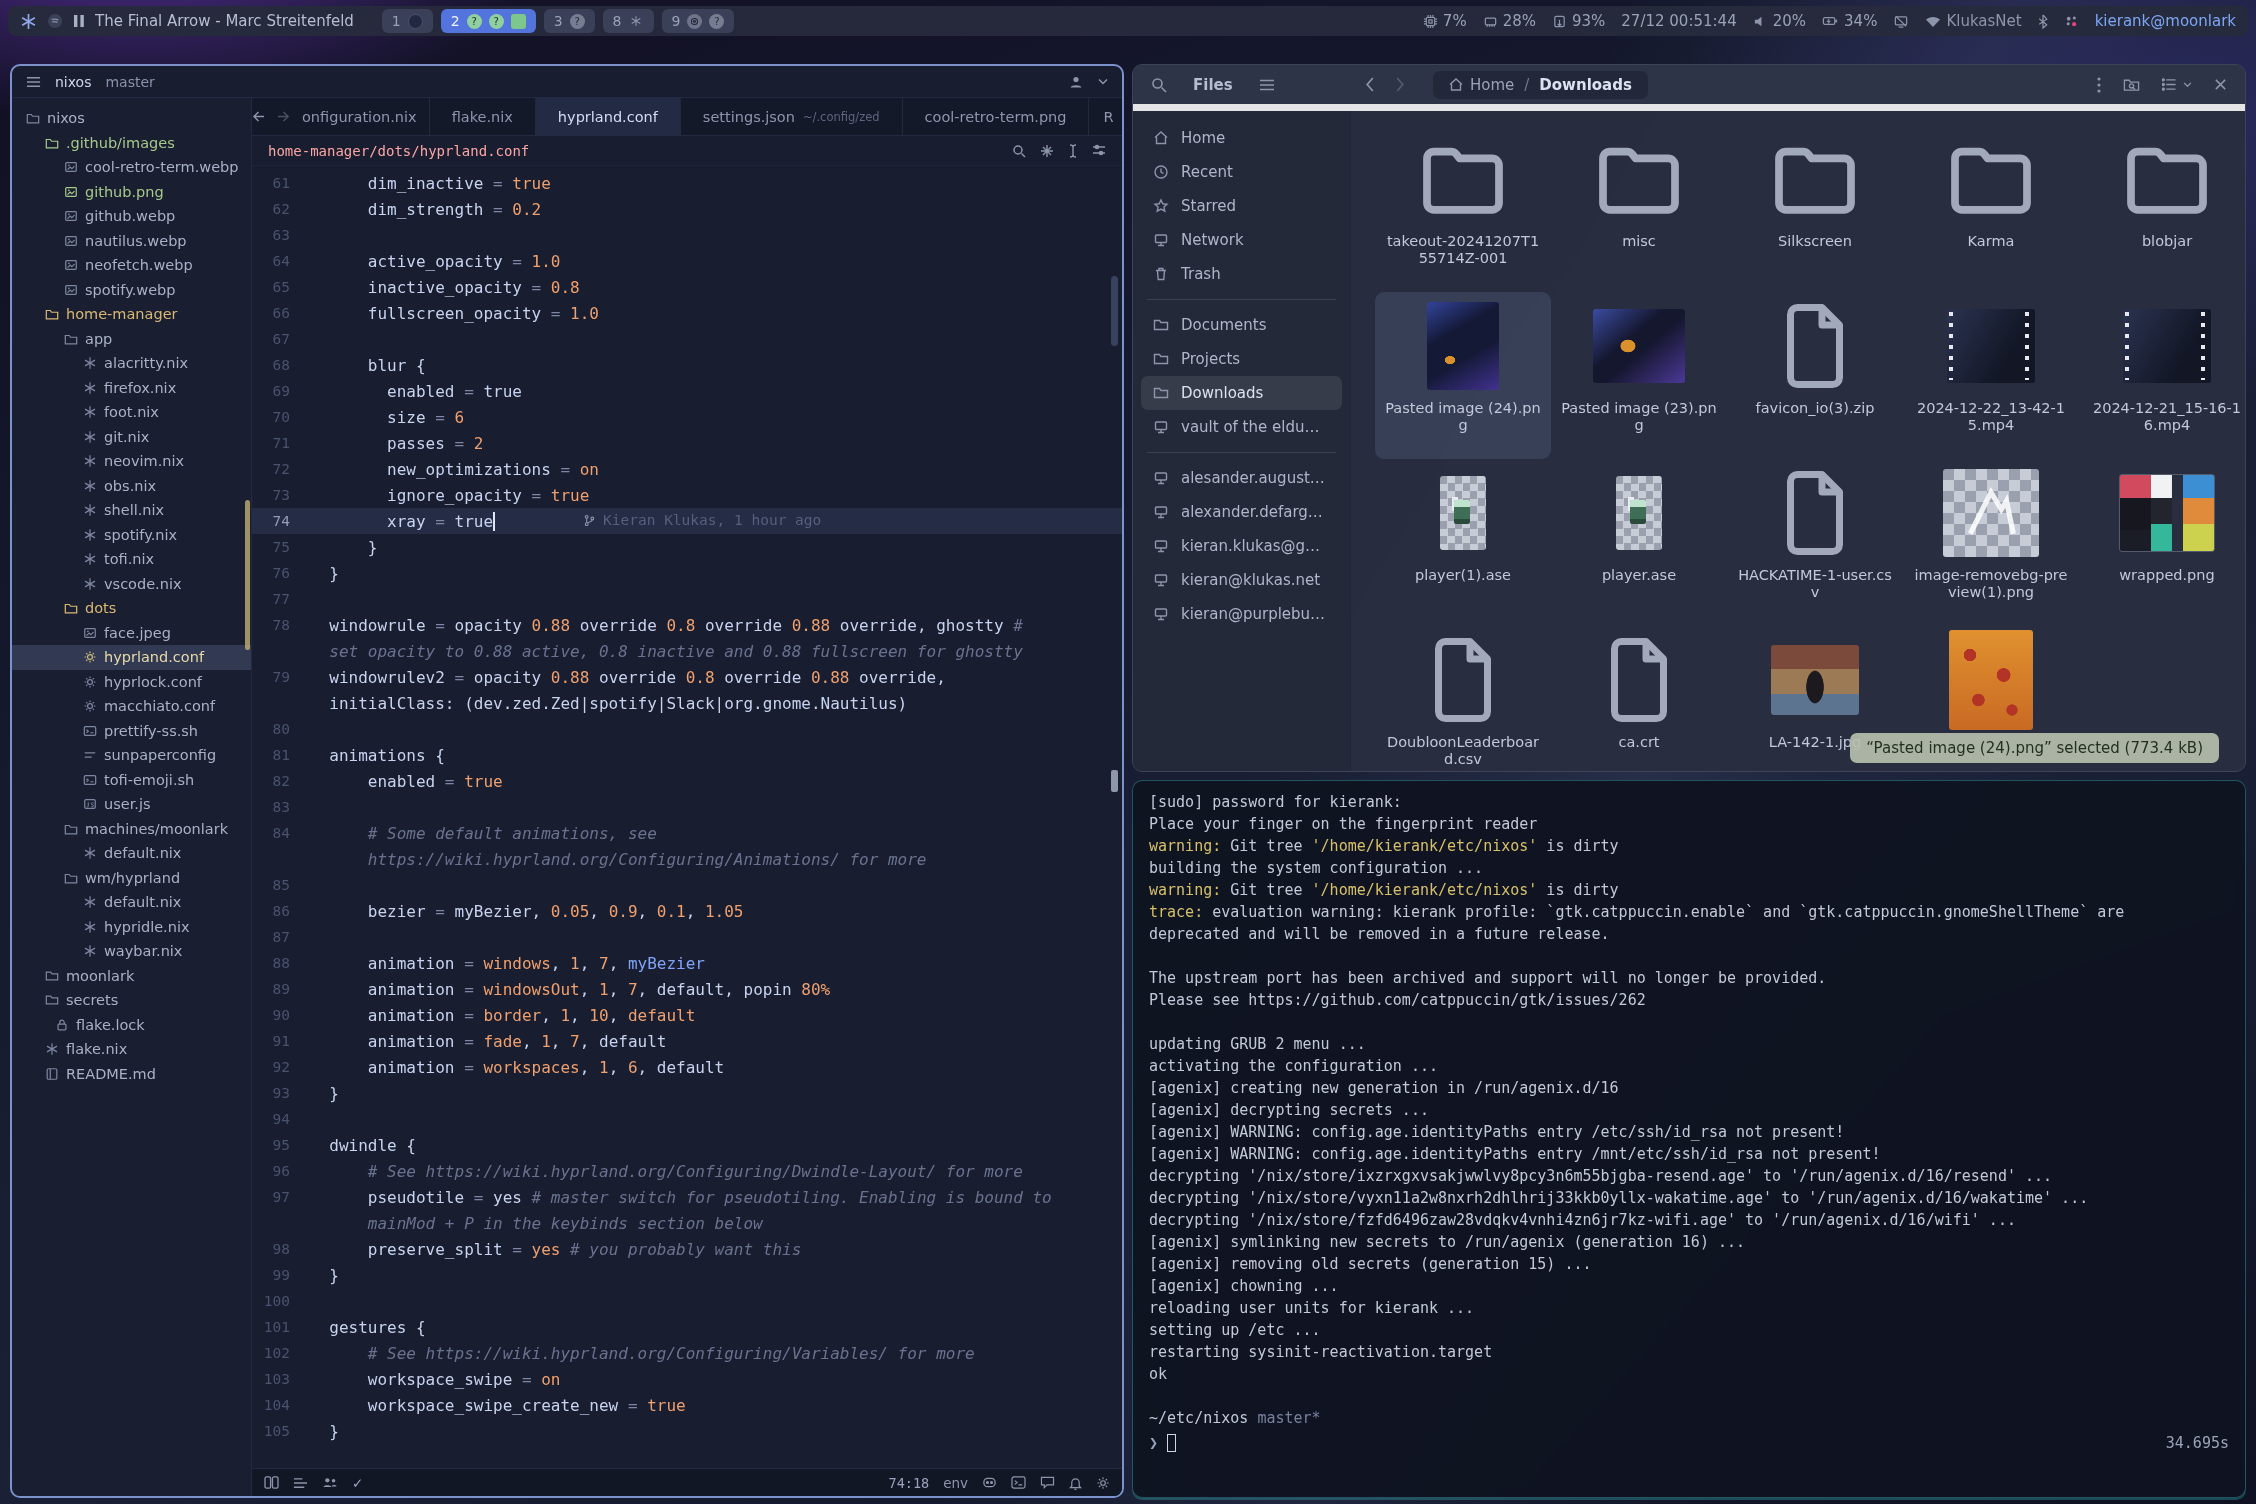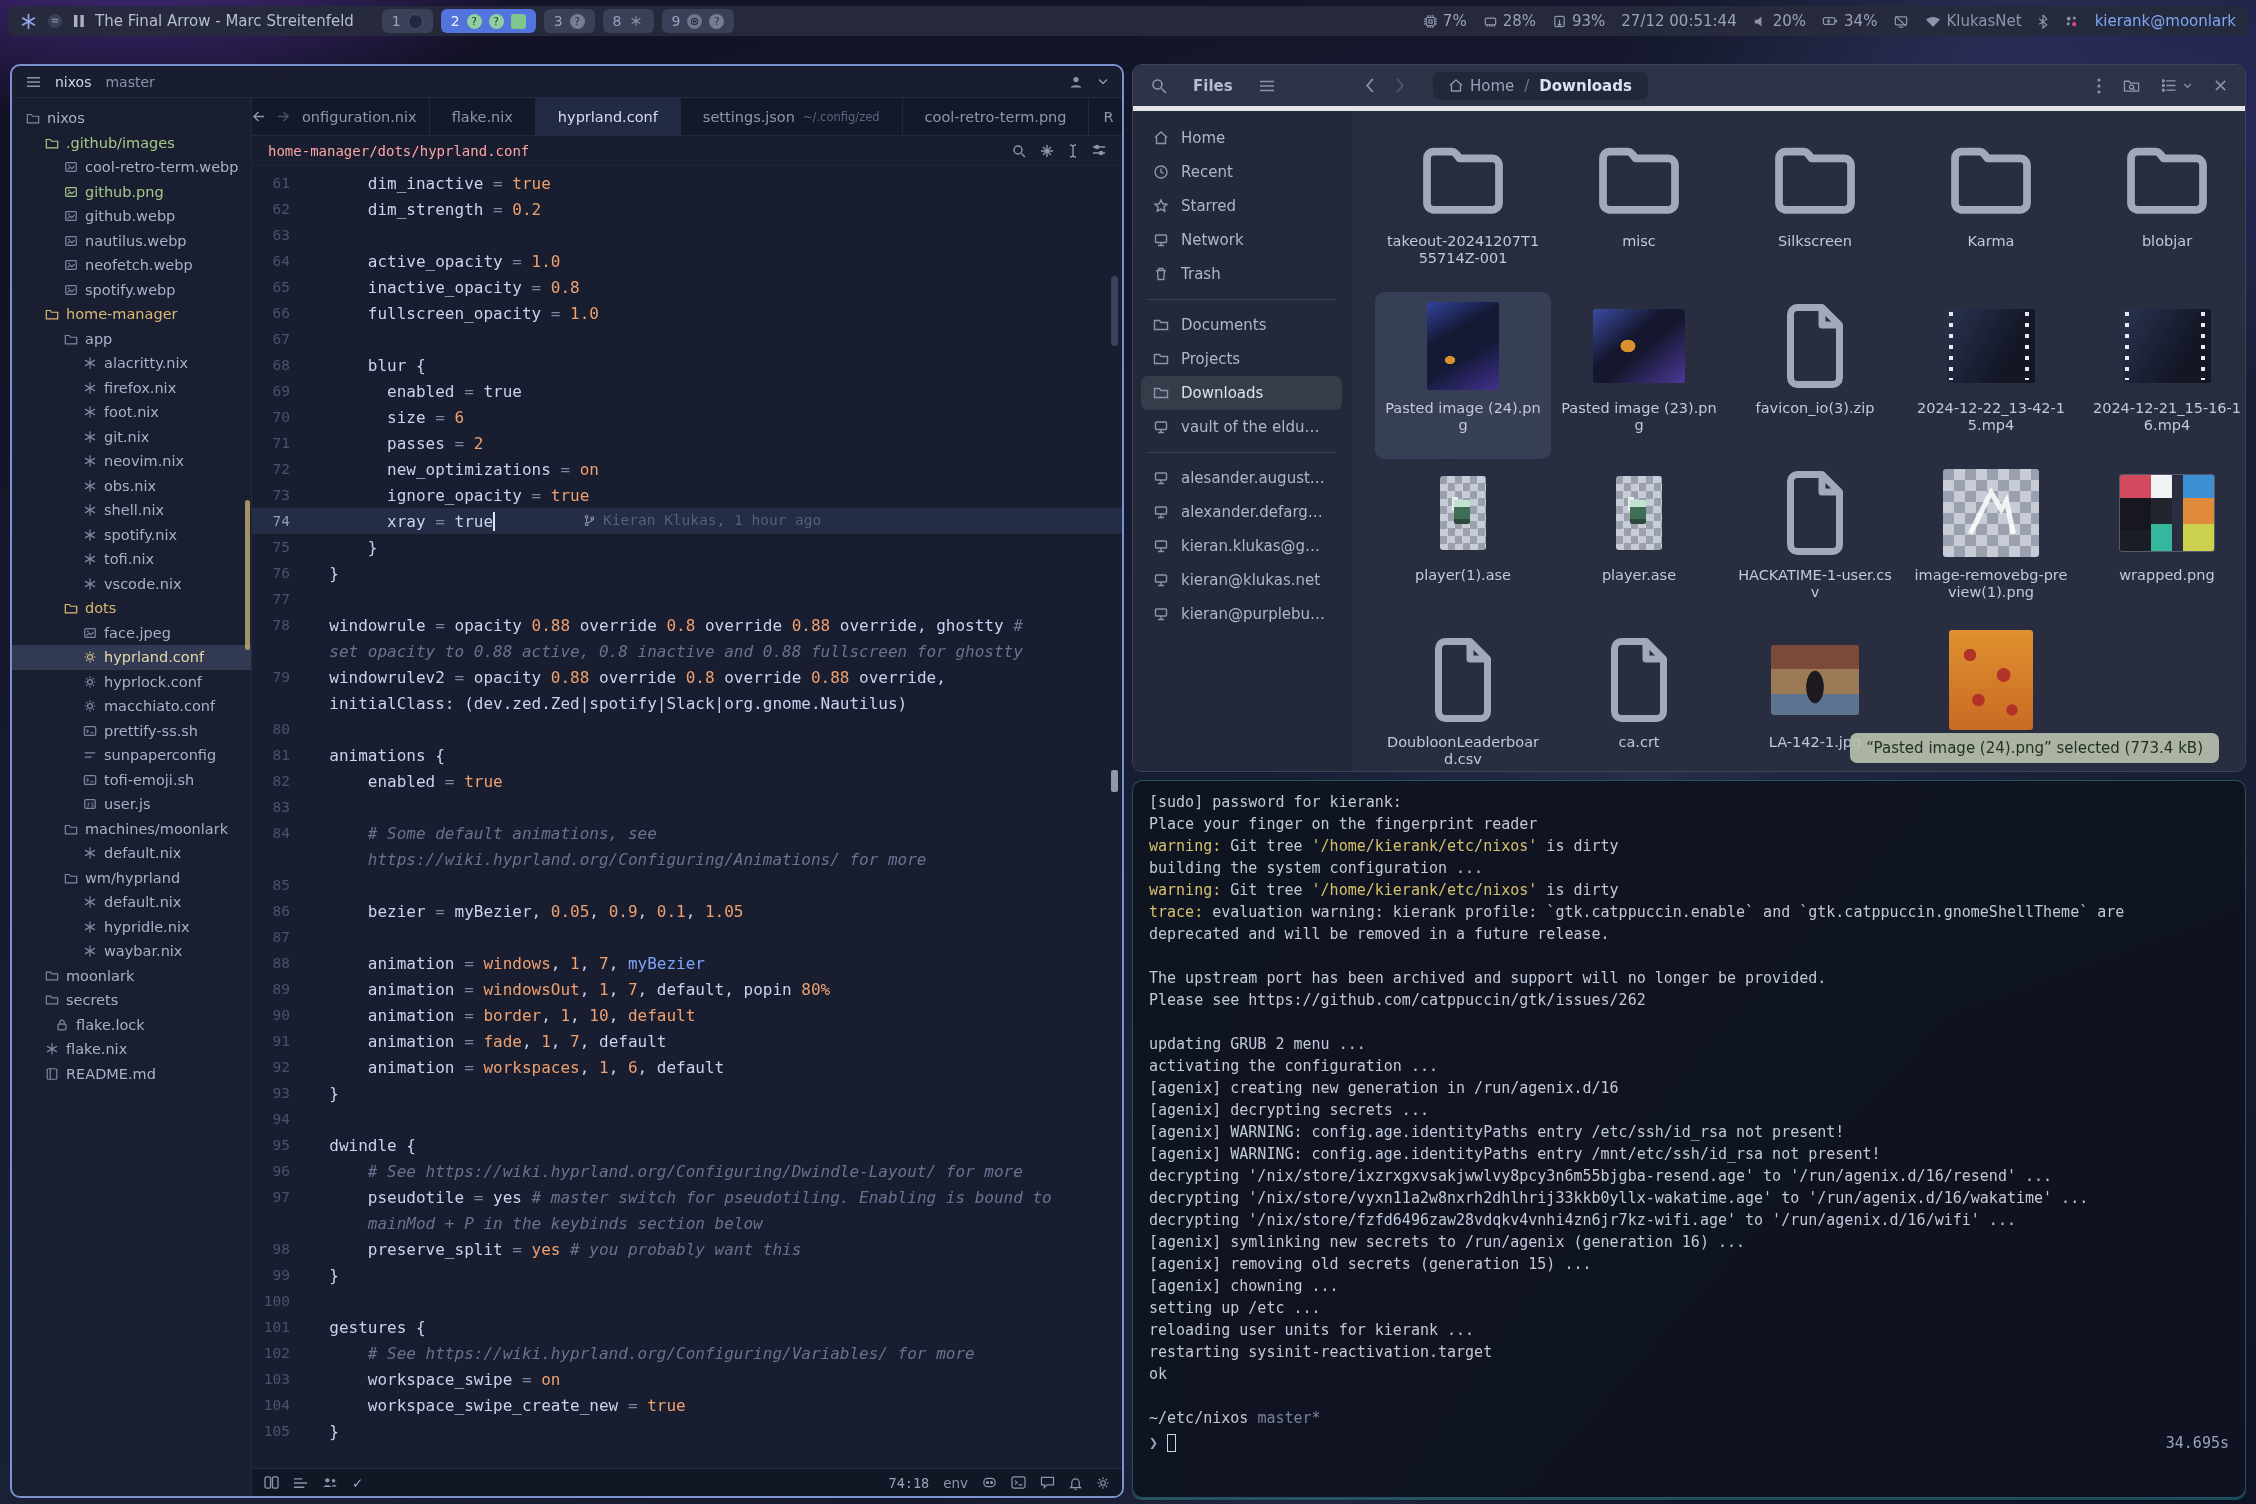--- a/index.html
+++ b/index.html
@@ -92,21 +92,21 @@
   #e-scroll .thumb { position:absolute; top:110px; height:70px; width:7px; background:#39435f; border-radius:4px; }
   #e-scroll .mark { position:absolute; top:604px; height:22px; width:7px; background:#aeb6cb; opacity:.8; border-radius:2px; }
   #e-status { height:28px; flex:0 0 28px; display:flex; align-items:center; gap:14px; padding:0 12px;
     background:rgba(18,23,38,.95); border-top:1px solid #232942; font-size:13.5px; color:#8d95ab; }
   #e-status .right { margin-left:auto; display:flex; align-items:center; gap:14px;justify-content:center; }
   #e-status .pos { font-family:"DejaVu Sans Mono","Liberation Mono",monospace; color:#9aa3bd; }
 
   
   #files { left:1132px; top:64px; width:1114px; height:708px;
     background:rgba(41,46,64,.96); border:1px solid #3d4358; display:flex; flex-direction:column; overflow:hidden; }
-  #f-header { height:46px; flex:0 0 46px; display:flex; align-items:center; border-bottom:5px solid #e5e5e5;
+  #f-header { height:46px; flex:0 0 46px; display:flex; align-items:center; border-bottom:7px solid #e5e5e5;
     background:rgba(48,53,72,.9); font-size:15px; color:#c7cde0; }
   #f-header .hleft { width:218px; flex:0 0 218px; display:flex; align-items:center; gap:26px; padding:0 18px; }
   #f-header .title { font-weight:bold; color:#b6bdd2; }
   #f-header .nav { display:flex; align-items:center; gap:20px; padding:0 10px 0 14px; color:#aeb6c9; }
   #f-header .nav .fwd { opacity:.4; }
   .crumbpill { display:flex; align-items:center; gap:10px; background:rgba(30,35,52,.7);
     border-radius:7px; padding:5px 16px; margin-left:8px; }
   .crumbpill .home { color:#9aa2b8; display:flex; align-items:center; gap:7px; }
   .crumbpill .sep { color:#6e7790; }
   .crumbpill .here { color:#dde2f0; font-weight:bold; }
@@ -1235,22 +1235,22 @@
       <div class="tline"><span class="tg">[agenix] creating new generation in /run/agenix.d/16</span></div>
       <div class="tline"><span class="tg">[agenix] decrypting secrets ...</span></div>
       <div class="tline"><span class="tg">[agenix] WARNING: config.age.identityPaths entry /etc/ssh/id_rsa not present!</span></div>
       <div class="tline"><span class="tg">[agenix] WARNING: config.age.identityPaths entry /mnt/etc/ssh/id_rsa not present!</span></div>
       <div class="tline"><span class="tg">decrypting '/nix/store/ixzrxgxvsakjwwlvy8pcy3n6m55bjgba-resend.age' to '/run/agenix.d/16/resend' ...</span></div>
       <div class="tline"><span class="tg">decrypting '/nix/store/vyxn11a2w8nxrh2dhlhrij33kkb0yllx-wakatime.age' to '/run/agenix.d/16/wakatime' ...</span></div>
       <div class="tline"><span class="tg">decrypting '/nix/store/fzfd6496zaw28vdqkv4vnhi4zn6jr7kz-wifi.age' to '/run/agenix.d/16/wifi' ...</span></div>
       <div class="tline"><span class="tg">[agenix] symlinking new secrets to /run/agenix (generation 16) ...</span></div>
       <div class="tline"><span class="tg">[agenix] removing old secrets (generation 15) ...</span></div>
       <div class="tline"><span class="tg">[agenix] chowning ...</span></div>
+      <div class="tline"><span class="tg">reloading user units for kierank ...</span></div>
       <div class="tline"><span class="tg">setting up /etc ...</span></div>
-      <div class="tline"><span class="tg">reloading user units for kierank ...</span></div>
       <div class="tline"><span class="tg">restarting sysinit-reactivation.target</span></div>
       <div class="tline"><span class="tg">ok</span></div>
       <div class="tline"></div>
       <div class="tline"><span class="tg">~/etc/nixos </span><span class="td">master*</span></div>
     </div>
   <div id="t-prompt">
     <span class="sym">❯</span>
     <span class="cur"></span>
     <span class="dur">34.695s</span>
   </div>

